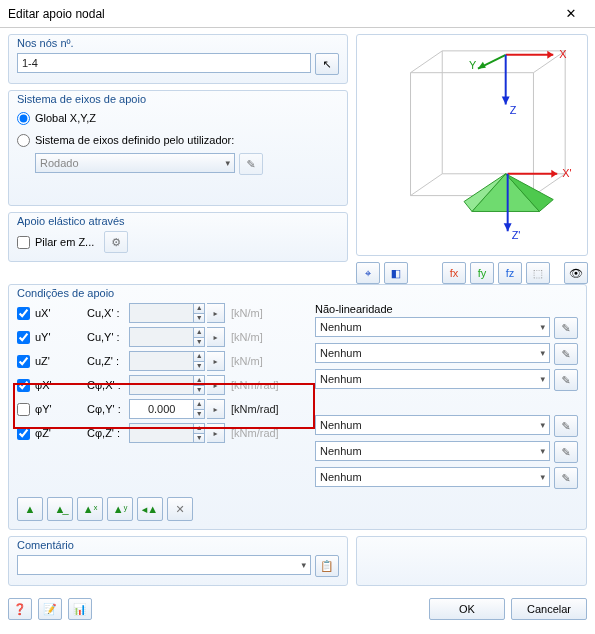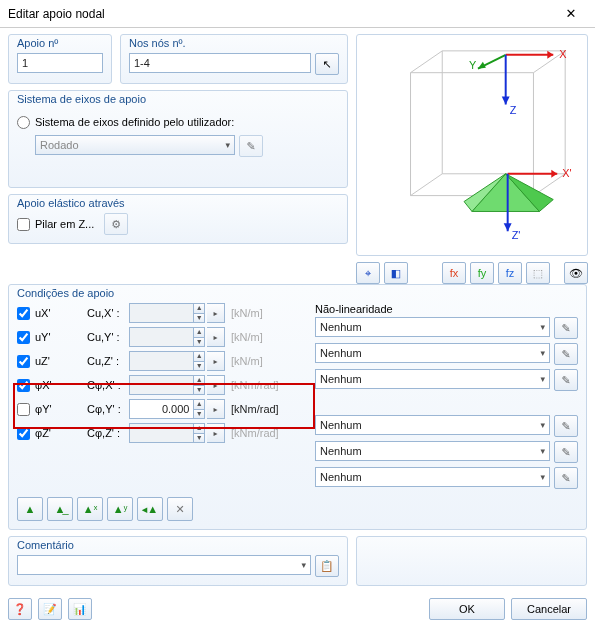--- a/index.html
+++ b/index.html
@@ -46,37 +46,37 @@
 
 <div class="titlebar">
   <div class="ttl">Editar apoio nodal</div>
   <div class="close">✕</div>
 </div>
 
 <div class="dlg">
   <div class="row">
     <div style="flex:0 0 340px">
       <div class="row">
-        <div class="group" style="width:104px">
-          <div class="gtitle">Apoio nº</div>
-          <input class="inp" value="1" style="">
-        </div>
         <div class="group" style="flex:1">
           <div class="gtitle">Nos nós nº.</div>
           <div style="display:flex;gap:4px">
             <input class="inp" style="flex: 1 1 0%;" value="1-4">
             <div class="btn sm">
                 <span>↖</span>
               </div>
           </div>
         </div>
       </div>
 
       <div class="group">
         <div class="gtitle">Sistema de eixos de apoio</div>
+        <label class="radio">
+            <input type="radio" checked="" style="">
+            <span>Global X,Y,Z</span>
+          </label>
         <label class="radio" style="margin-top:4px">
             <input type="radio" style="">
             <span>Sistema de eixos definido pelo utilizador:</span>
           </label>
         <div style="display:flex;gap:4px;margin:4px 0 0 18px">
           <div class="sel" style="width:200px">
               <span>Rodado</span>
               <span class="arr">▾</span>
             </div>
           <div class="btn sm" style="opacity:.55">
@@ -248,21 +248,21 @@
               </div>
     <div class="unit" style="color:#aaa">[kNm/rad]</div>
   </div>
             <div class="tbl" style="margin-bottom:4px">
     <label class="check">
                 <input type="checkbox" style="">
                 <span>φY'</span>
               </label>
     <div style="white-space:nowrap">Cφ,Y' :</div>
     <div class="spinbox">
-      <input class="inp" value="0.000" style="text-align: right;">
+      <input class="inp" value="0.000" style="text-align: center;">
       <div class="spinbtns">
                   <span>▲</span>
                   <span>▼</span>
                 </div>
     </div>
     <div class="spinbox">
                 <div class="pk">▸</div>
               </div>
     <div class="unit" style="color:#222">[kNm/rad]</div>
   </div>

